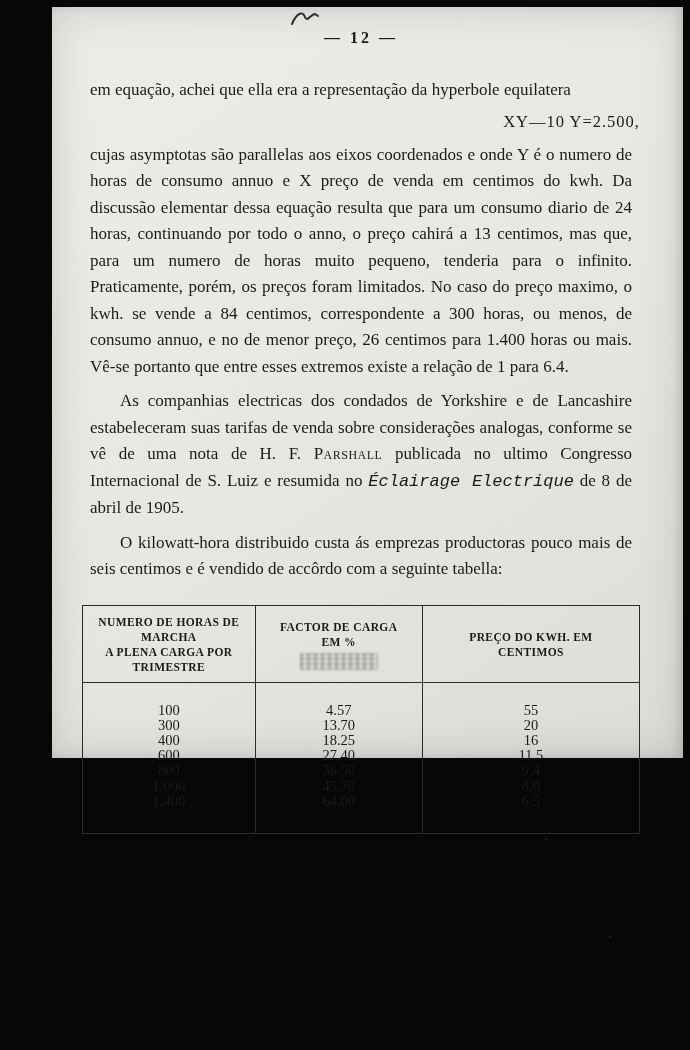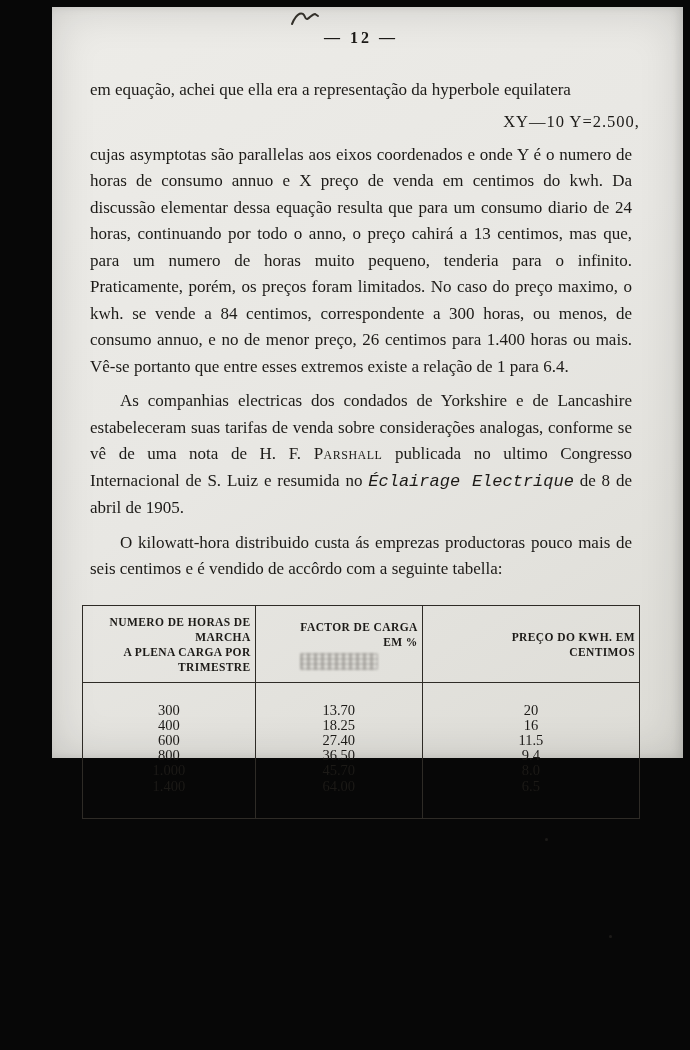--- a/index.html
+++ b/index.html
@@ -54,21 +54,21 @@
   table.tariff {
     width: 100%;
     border-collapse: collapse;
     margin-top: 22px;
     border: 1.6px solid #2e2b26;
   }
   .tariff th {
     border-bottom: 1.4px solid #2e2b26;
     font-size: 11.5px;
     font-weight: bold;
-    text-align: right;
+    text-align: center;
     vertical-align: middle;
     padding: 9px 4px 7px 4px;
     white-space: pre-line;
     line-height: 15px;
     letter-spacing: 0.4px;
   }
   .tariff th + th, .tariff td + td {
     border-left: 1.4px solid #2e2b26;
   }
   .tariff td {
@@ -133,20 +133,25 @@
 A PLENA CARGA POR
 TRIMESTRE</span></th>
           <th><span>FACTOR DE CARGA
 EM %</span><div class="smudge"></div></th>
           <th><span>PREÇO DO KWH. EM
 CENTIMOS</span></th>
         </tr>
       </thead>
       <tbody>
           <tr>
+            <td>100</td>
+            <td>4.57</td>
+            <td>55</td>
+          </tr>
+          <tr>
             <td>300</td>
             <td>13.70</td>
             <td>20</td>
           </tr>
           <tr>
             <td>400</td>
             <td>18.25</td>
             <td>16</td>
           </tr>
           <tr>

